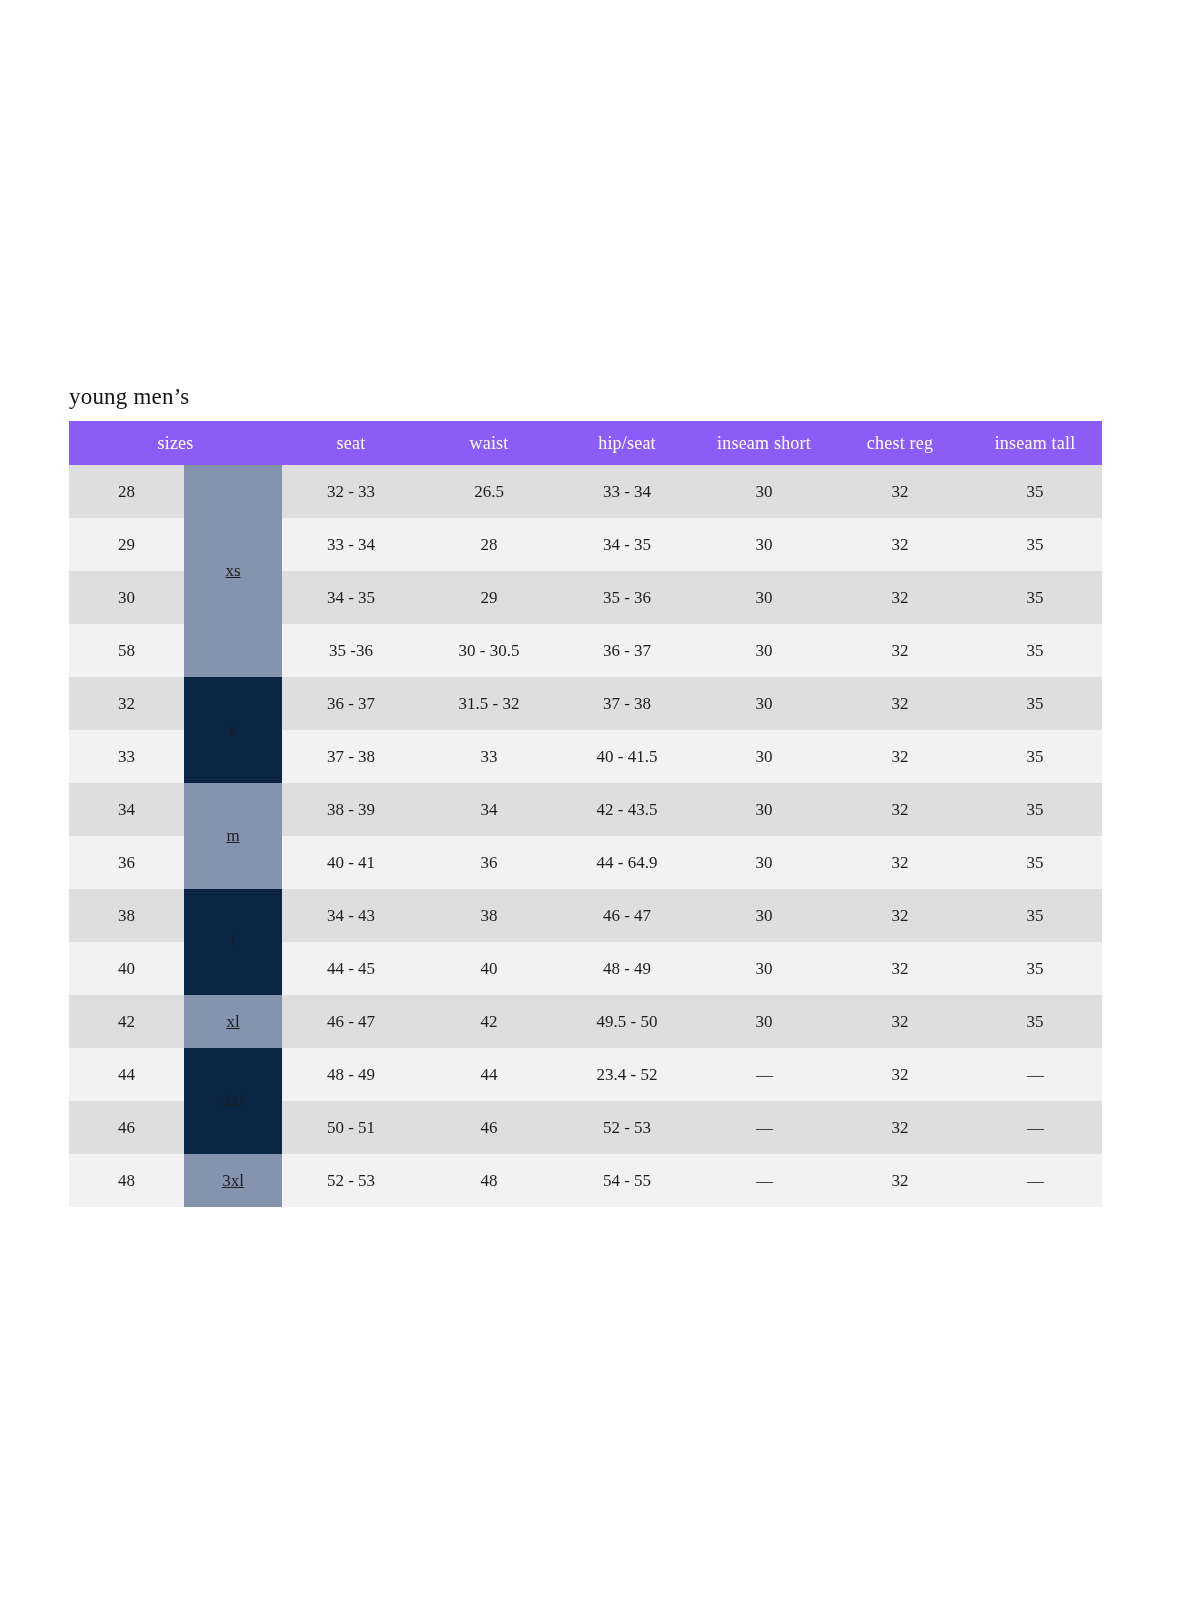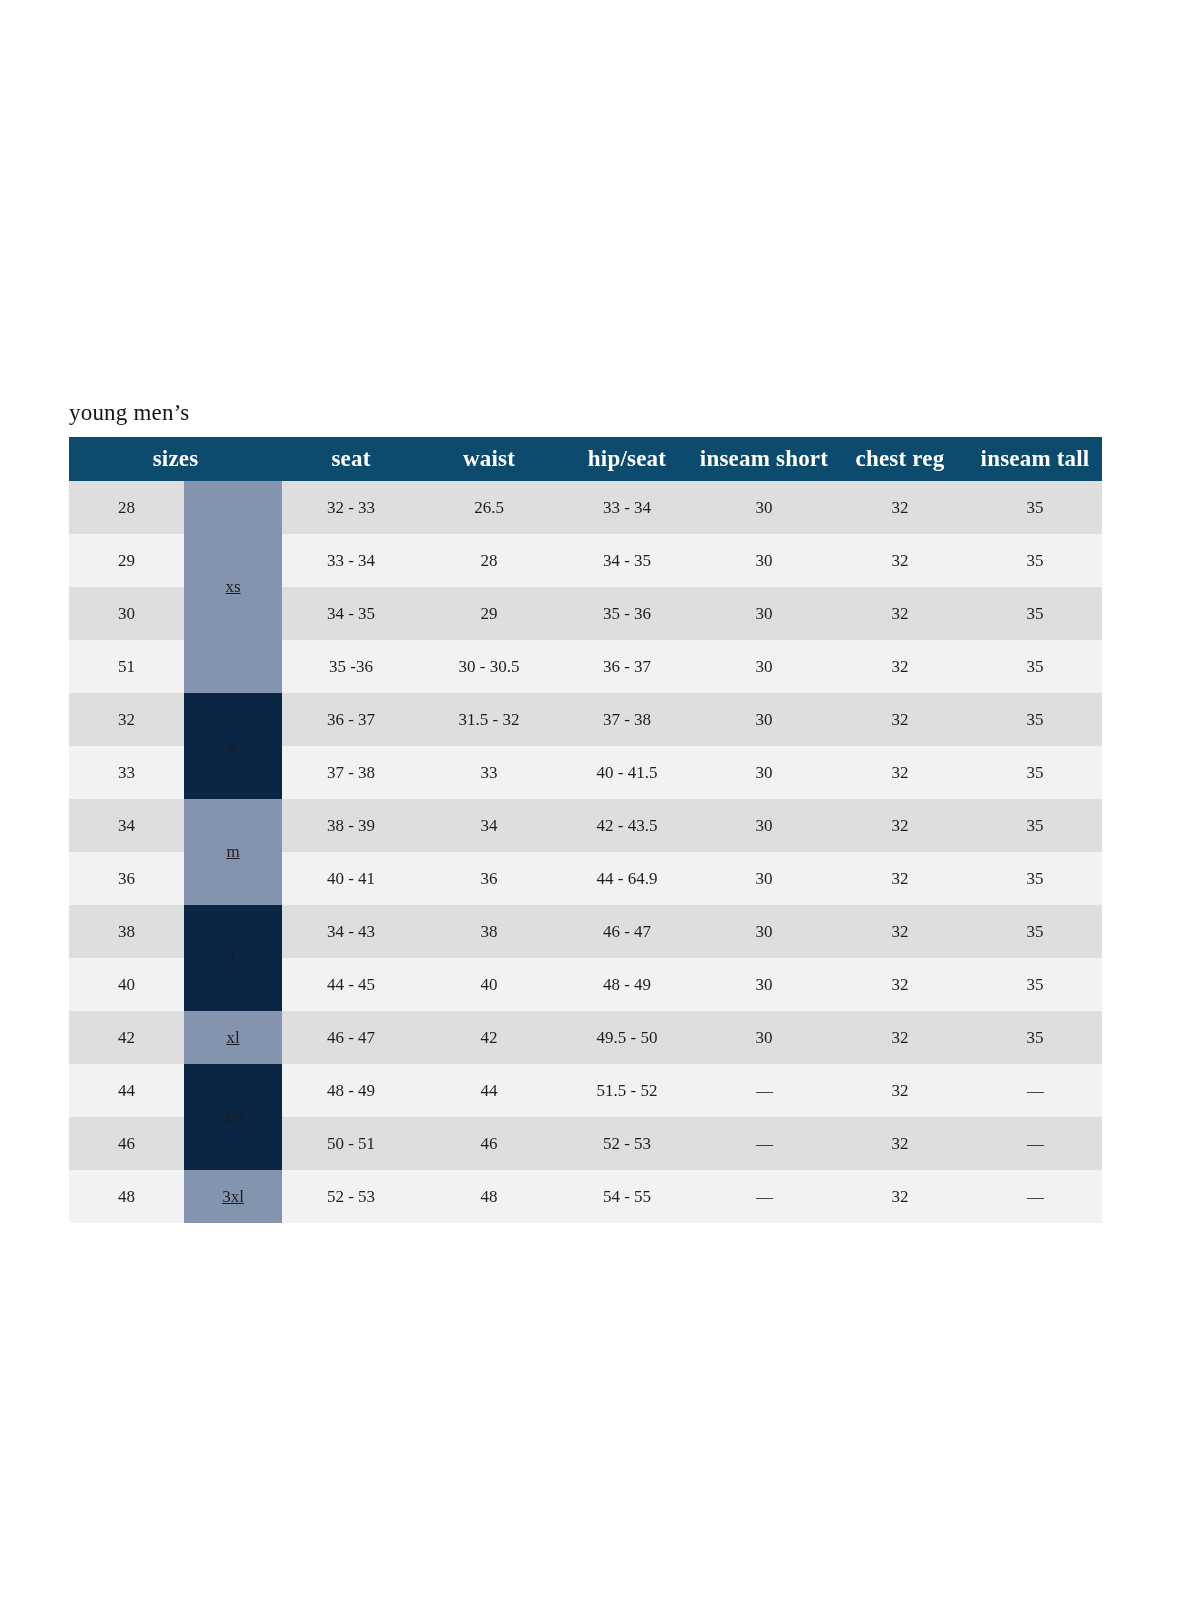--- a/index.html
+++ b/index.html
@@ -11,21 +11,21 @@
     width: 1200px;
     height: 1600px;
     font-family: "Liberation Serif", serif;
     color: #1b1b1b;
     position: relative;
     overflow: hidden;
   }
   .page {
     position: absolute;
     left: 0;
-    top: 16px;
+    top: 0;
     width: 1200px;
     height: 1176px;
   }
   .title {
     position: absolute;
     left: 69px;
     top: 384px;
     font-size: 23px;
     color: #141414;
     letter-spacing: 0.2px;
@@ -34,24 +34,24 @@
   table.size-chart {
     position: absolute;
     left: 69px;
     top: 421px;
     width: 1033px;
     border-collapse: collapse;
     table-layout: fixed;
     font-size: 16px;
   }
   table.size-chart thead th {
-    background: #0c4a6e;
+    background: #8b5cf6;
     color: #ffffff;
-    font-weight: bold;
-    font-size: 23px;
+    font-weight: normal;
+    font-size: 18px;
     height: 42px;
     text-align: center;
     vertical-align: middle;
     letter-spacing: 0.2px;
   }
   table.size-chart tbody td {
     height: 51px;
     text-align: center;
     vertical-align: middle;
     font-size: 17px;
@@ -132,21 +132,21 @@
         <tr class="row-dark">
           <td>30</td>
           <td>34 - 35</td>
           <td>29</td>
           <td>35 - 36</td>
           <td>30</td>
           <td>32</td>
           <td>35</td>
         </tr>
         <tr class="row-light">
-          <td>51</td>
+          <td>58</td>
           <td>35 -36</td>
           <td>30 - 30.5</td>
           <td>36 - 37</td>
           <td>30</td>
           <td>32</td>
           <td>35</td>
         </tr>
         <tr class="row-dark">
           <td>32</td>
           <td rowspan="2" class="group-cell group-navy">s</td>
@@ -212,21 +212,21 @@
           <td>49.5 - 50</td>
           <td>30</td>
           <td>32</td>
           <td>35</td>
         </tr>
         <tr class="row-light">
           <td>44</td>
           <td rowspan="2" class="group-cell group-navy">2xl</td>
           <td>48 - 49</td>
           <td>44</td>
-          <td>51.5 - 52</td>
+          <td>23.4 - 52</td>
           <td class="dash">—</td>
           <td>32</td>
           <td class="dash">—</td>
         </tr>
         <tr class="row-dark">
           <td>46</td>
           <td>50 - 51</td>
           <td>46</td>
           <td>52 - 53</td>
           <td class="dash">—</td>

